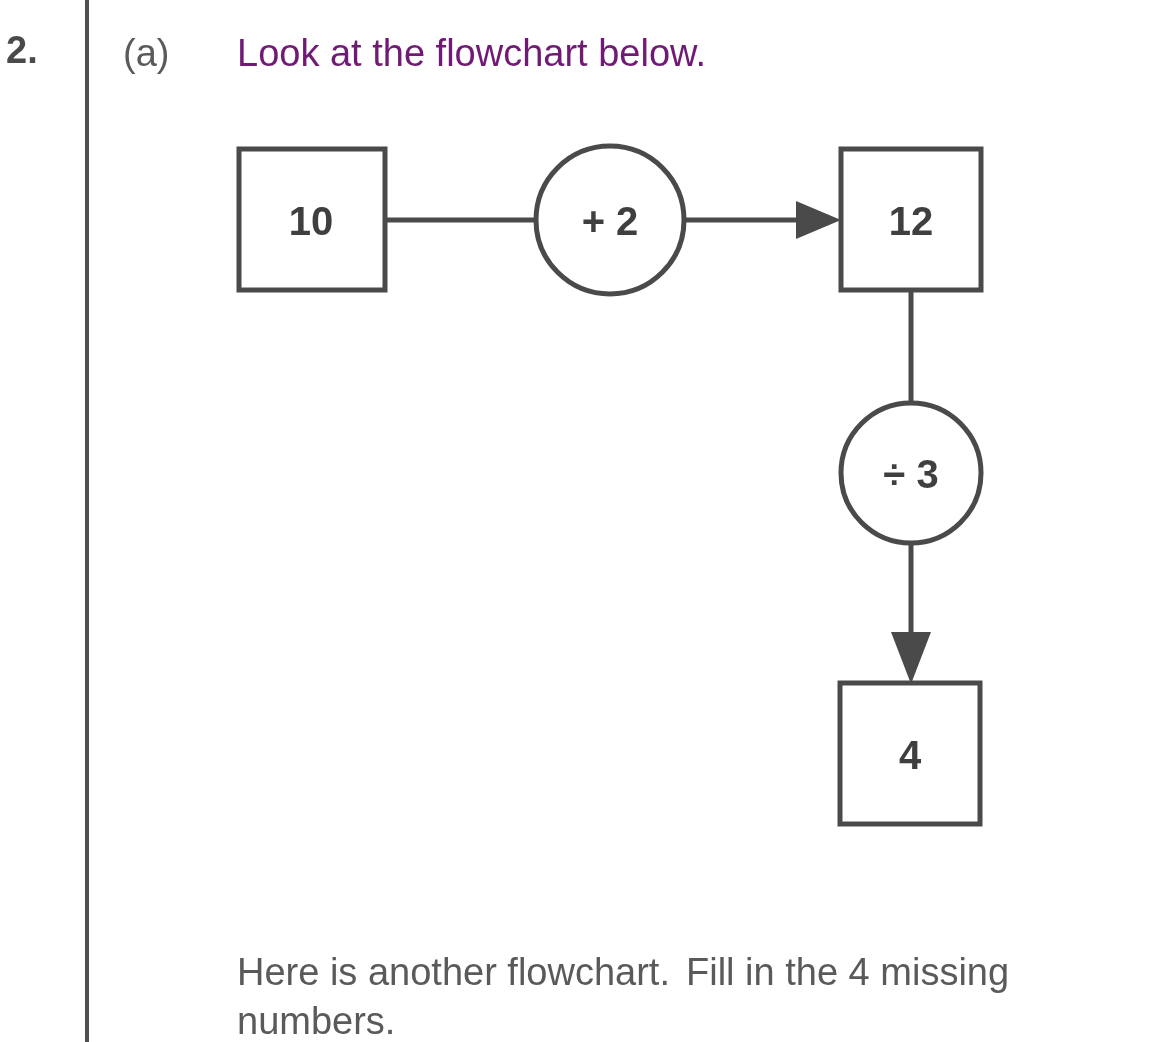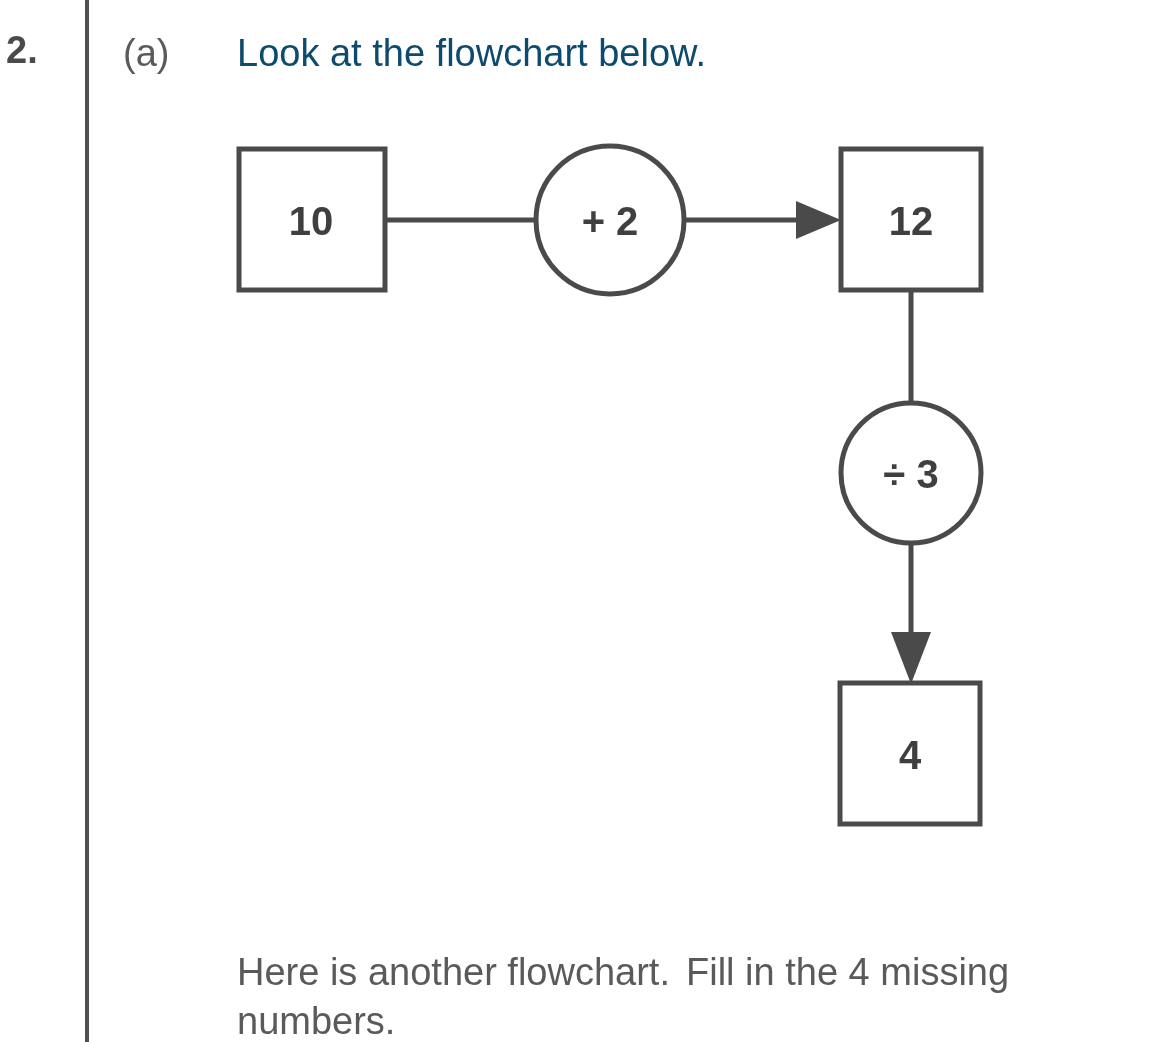--- a/index.html
+++ b/index.html
@@ -42,21 +42,21 @@
     left: 123px;
     top: 32px;
     font-size: 38px;
     color: #5a5a5a;
   }
   .prompt-line {
     position: absolute;
     left: 237px;
     top: 32px;
     font-size: 38px;
-    color: #0c4a6e;
+    color: #701a75;
     white-space: nowrap;
   }
   .bottom-text {
     position: absolute;
     left: 237px;
     top: 900px;
     width: 900px;
     font-size: 38px;
     line-height: 49px;
     color: #5a5a5a;

